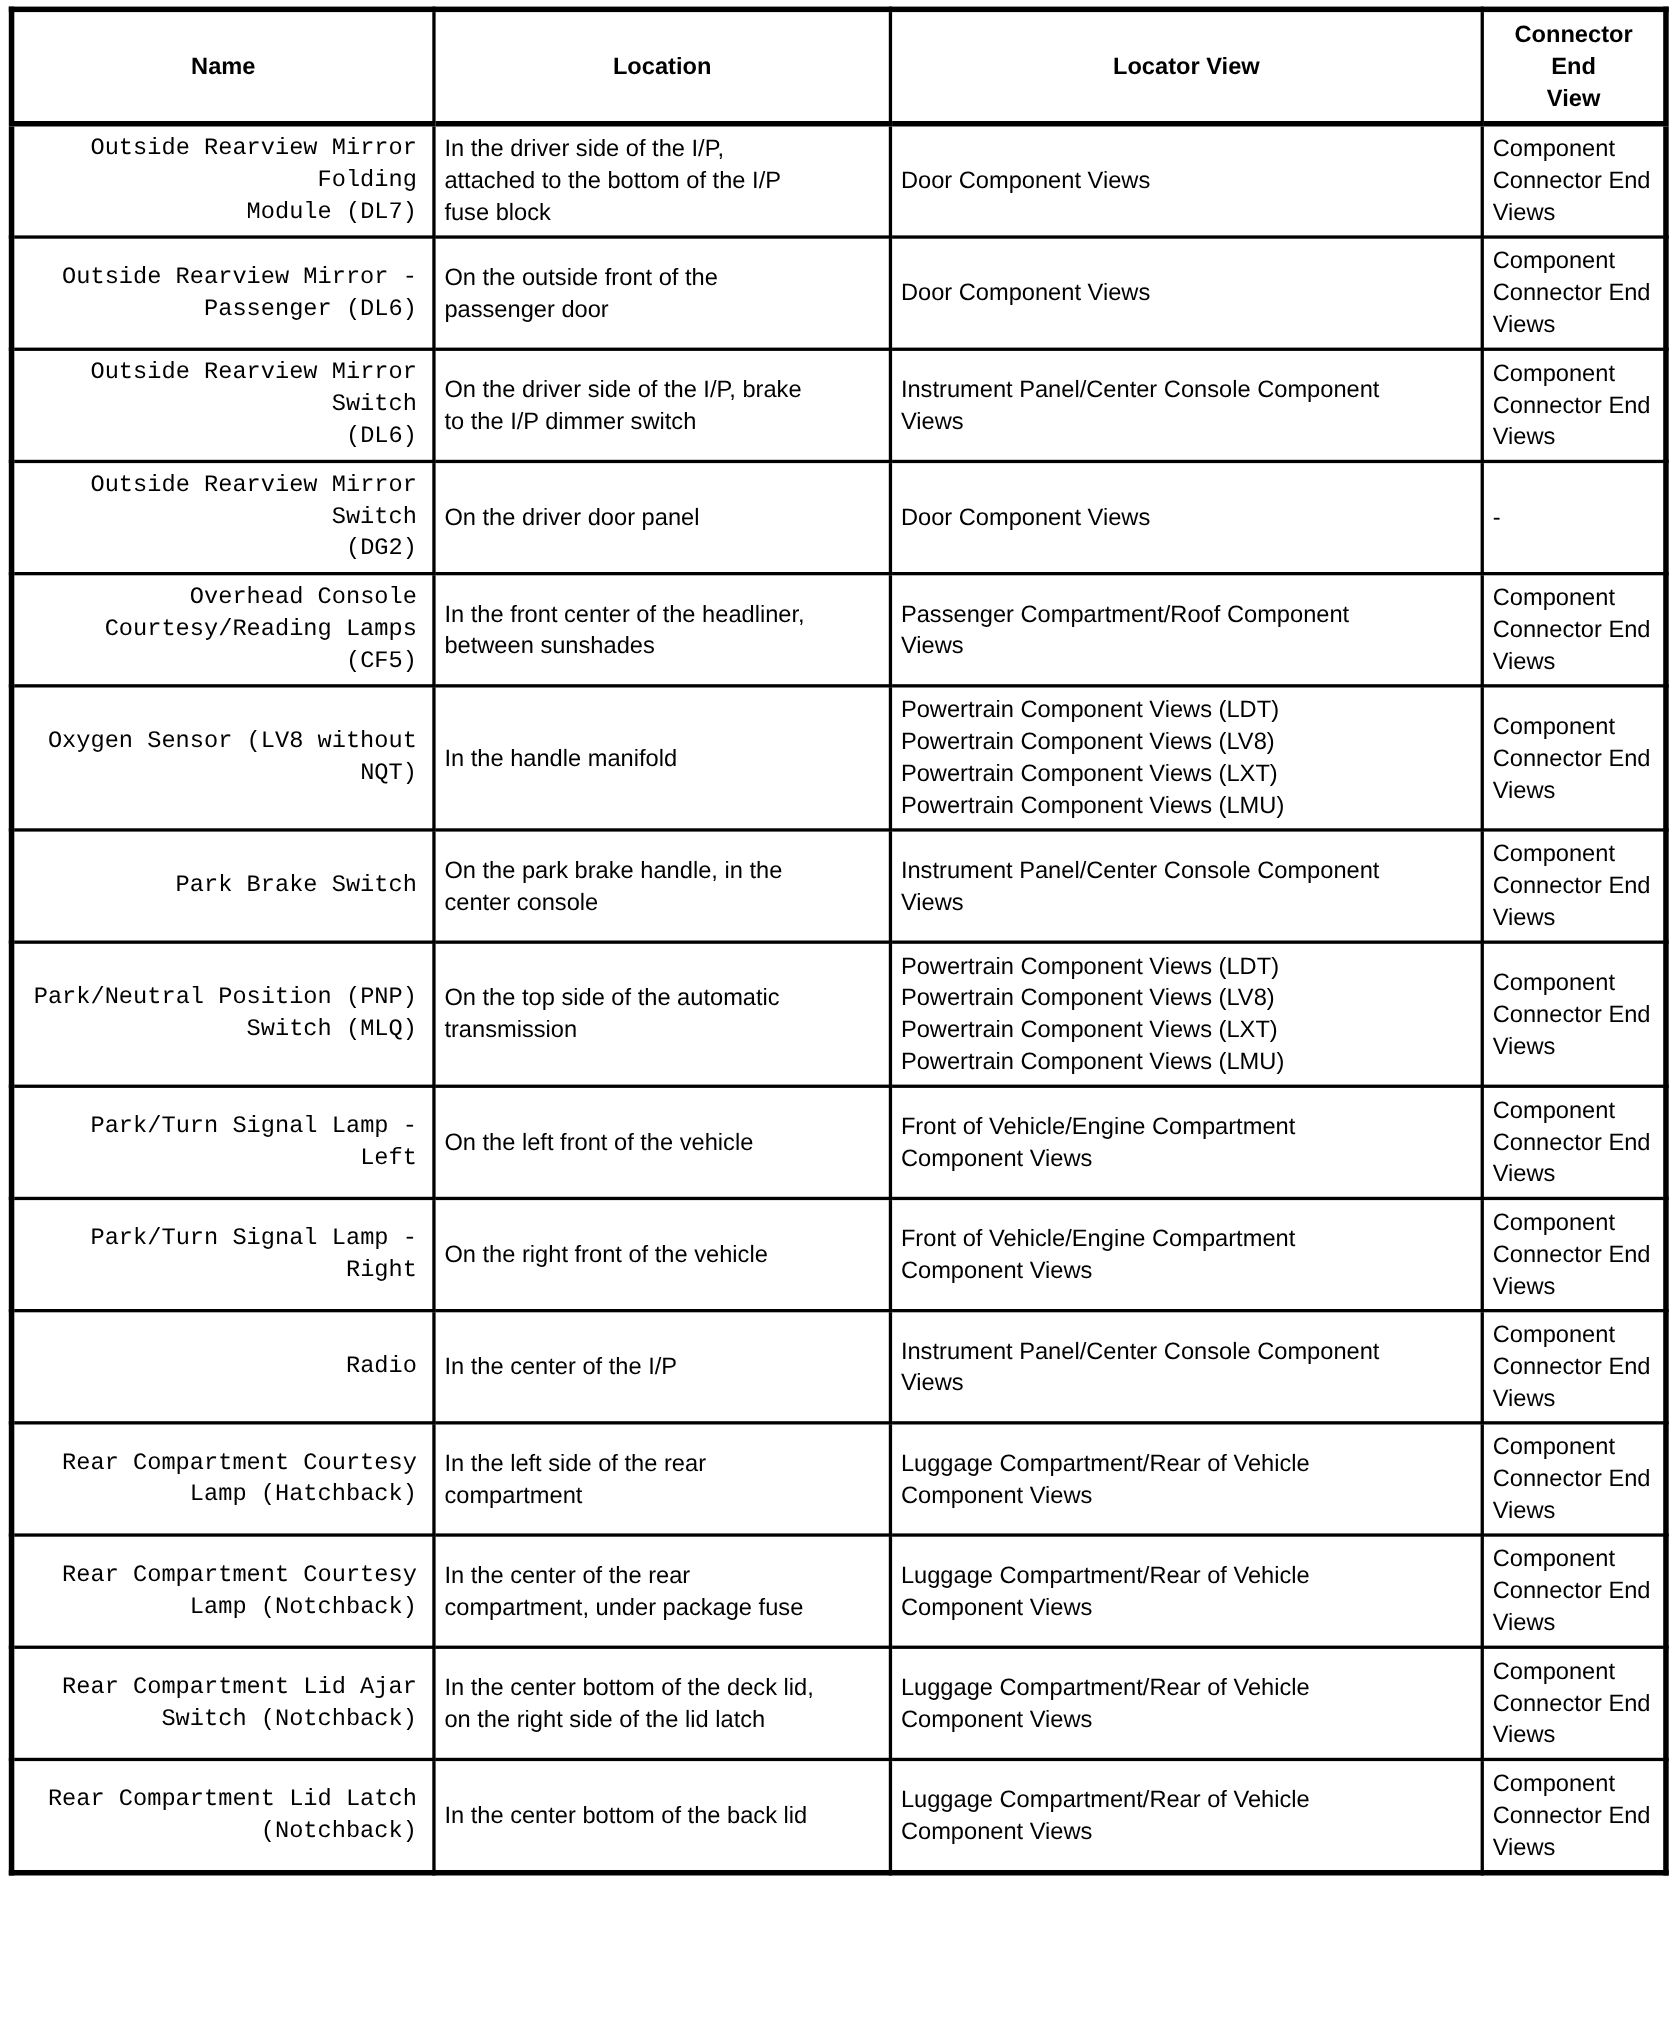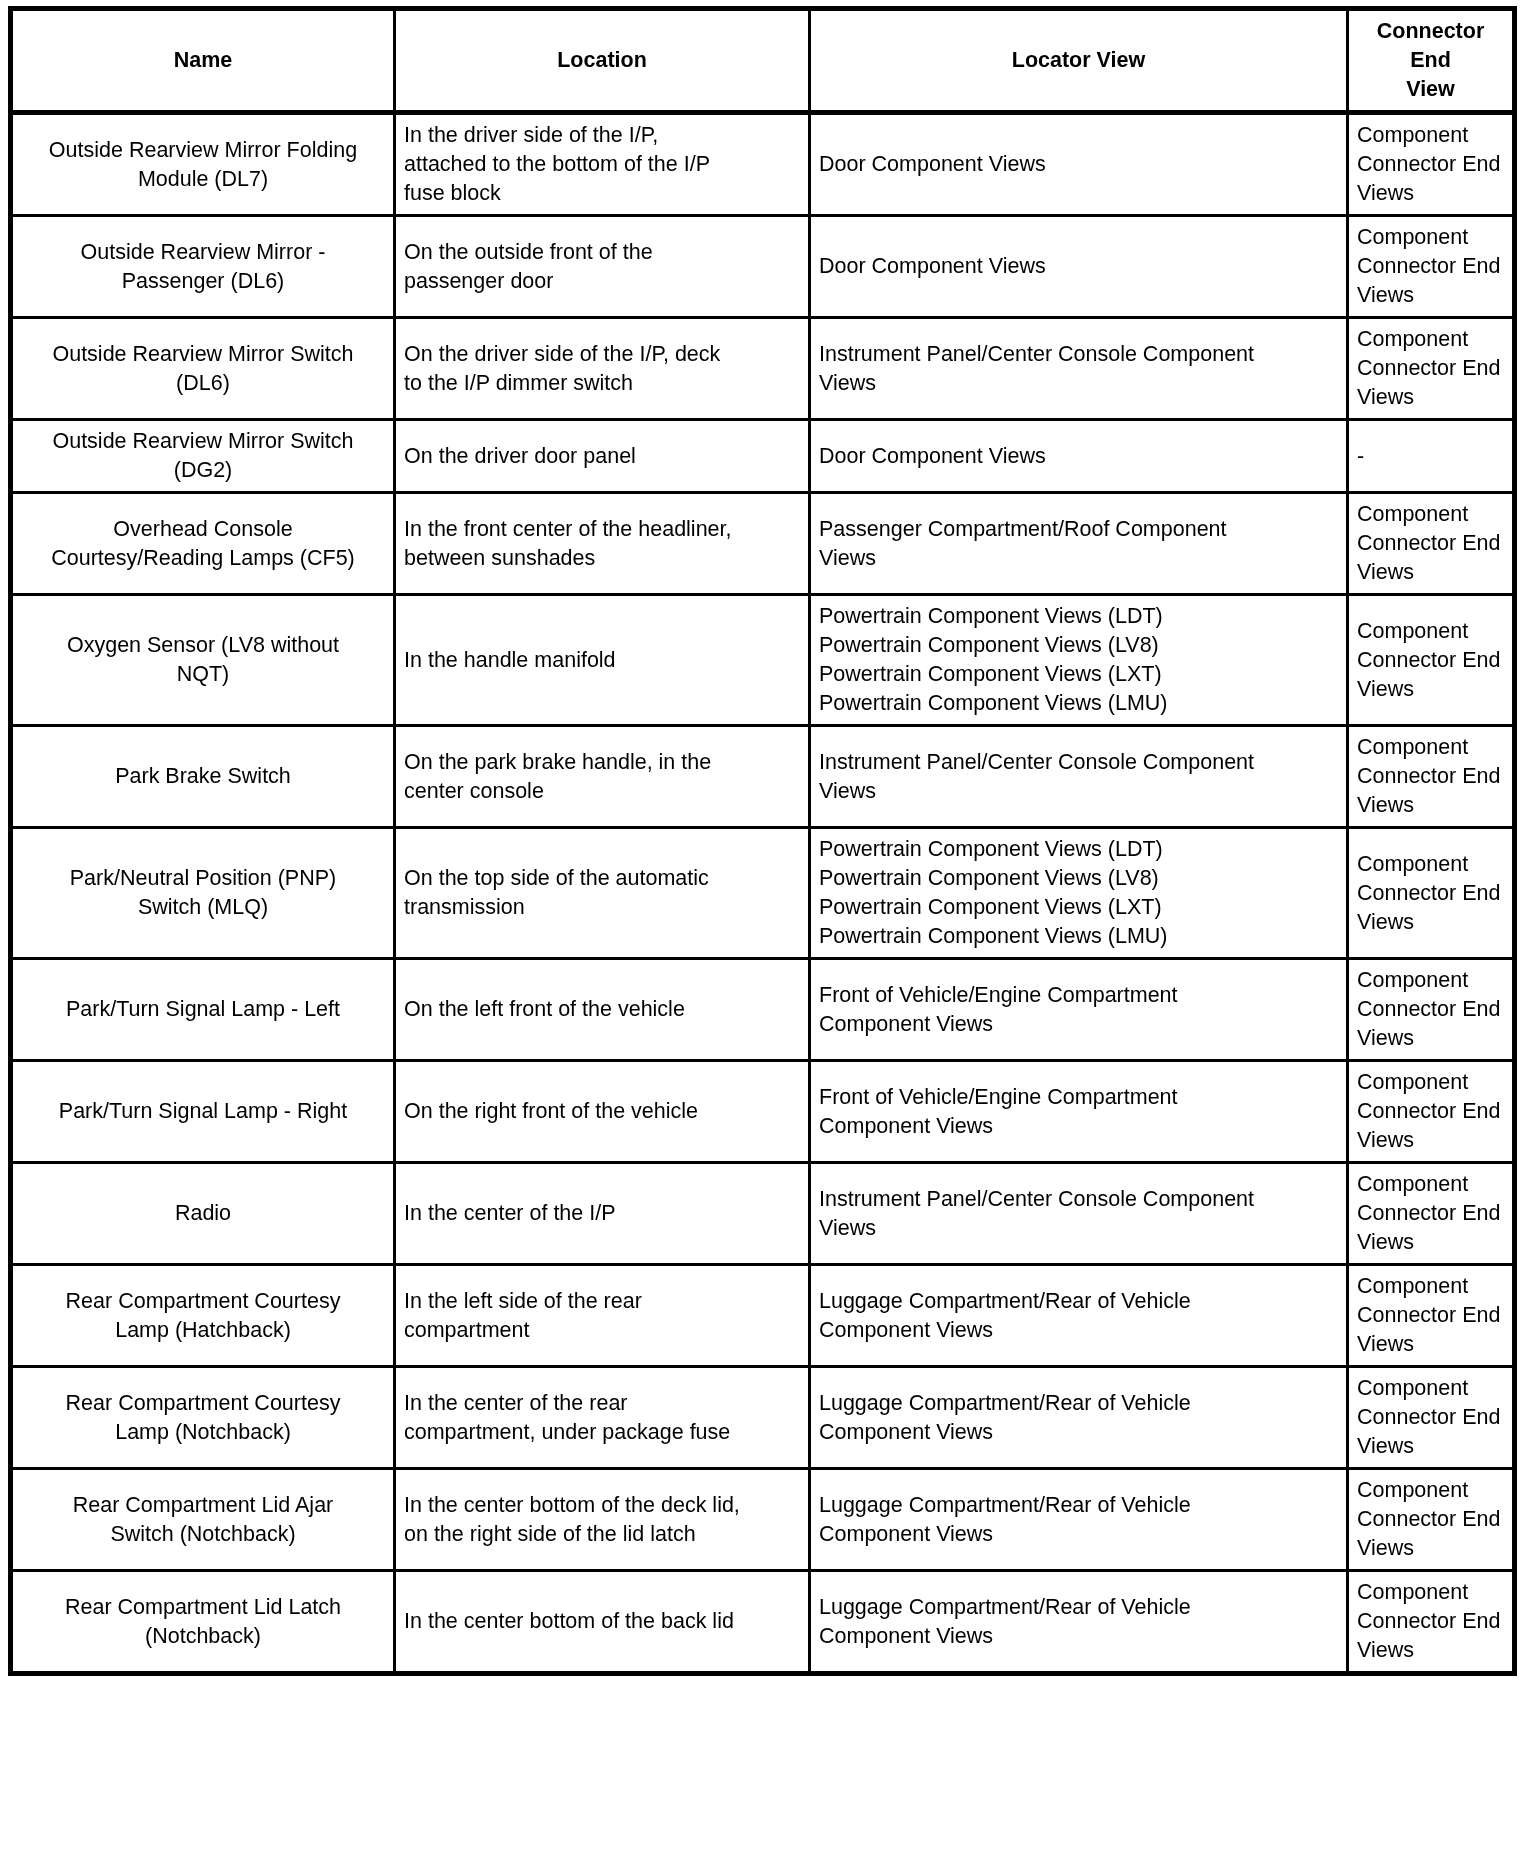--- a/index.html
+++ b/index.html
@@ -30,22 +30,23 @@
   thead th {
     font-weight: bold;
     text-align: center;
     padding: 6px 6px;
     border-bottom: 5px solid #000000;
   }
   td {
     padding: 6px 8px;
   }
   td.name-col {
-    text-align: center;
+    text-align: right;
     padding: 6px 14px;
+    font-family: Liberation Mono, monospace;
   }
   td.location-col,
   td.locator-col,
   td.connector-col {
     text-align: left;
   }
 </style>
 </head>
 <body>
 
@@ -83,21 +84,21 @@
       <td class="location-col">On the outside front of the
 passenger door</td>
       <td class="locator-col">Door Component Views</td>
       <td class="connector-col">Component
 Connector End
 Views</td>
     </tr>
     <tr>
       <td class="name-col">Outside Rearview Mirror Switch
 (DL6)</td>
-      <td class="location-col">On the driver side of the I/P, deck
+      <td class="location-col">On the driver side of the I/P, brake
 to the I/P dimmer switch</td>
       <td class="locator-col">Instrument Panel/Center Console Component
 Views</td>
       <td class="connector-col">Component
 Connector End
 Views</td>
     </tr>
     <tr>
       <td class="name-col">Outside Rearview Mirror Switch
 (DG2)</td>

